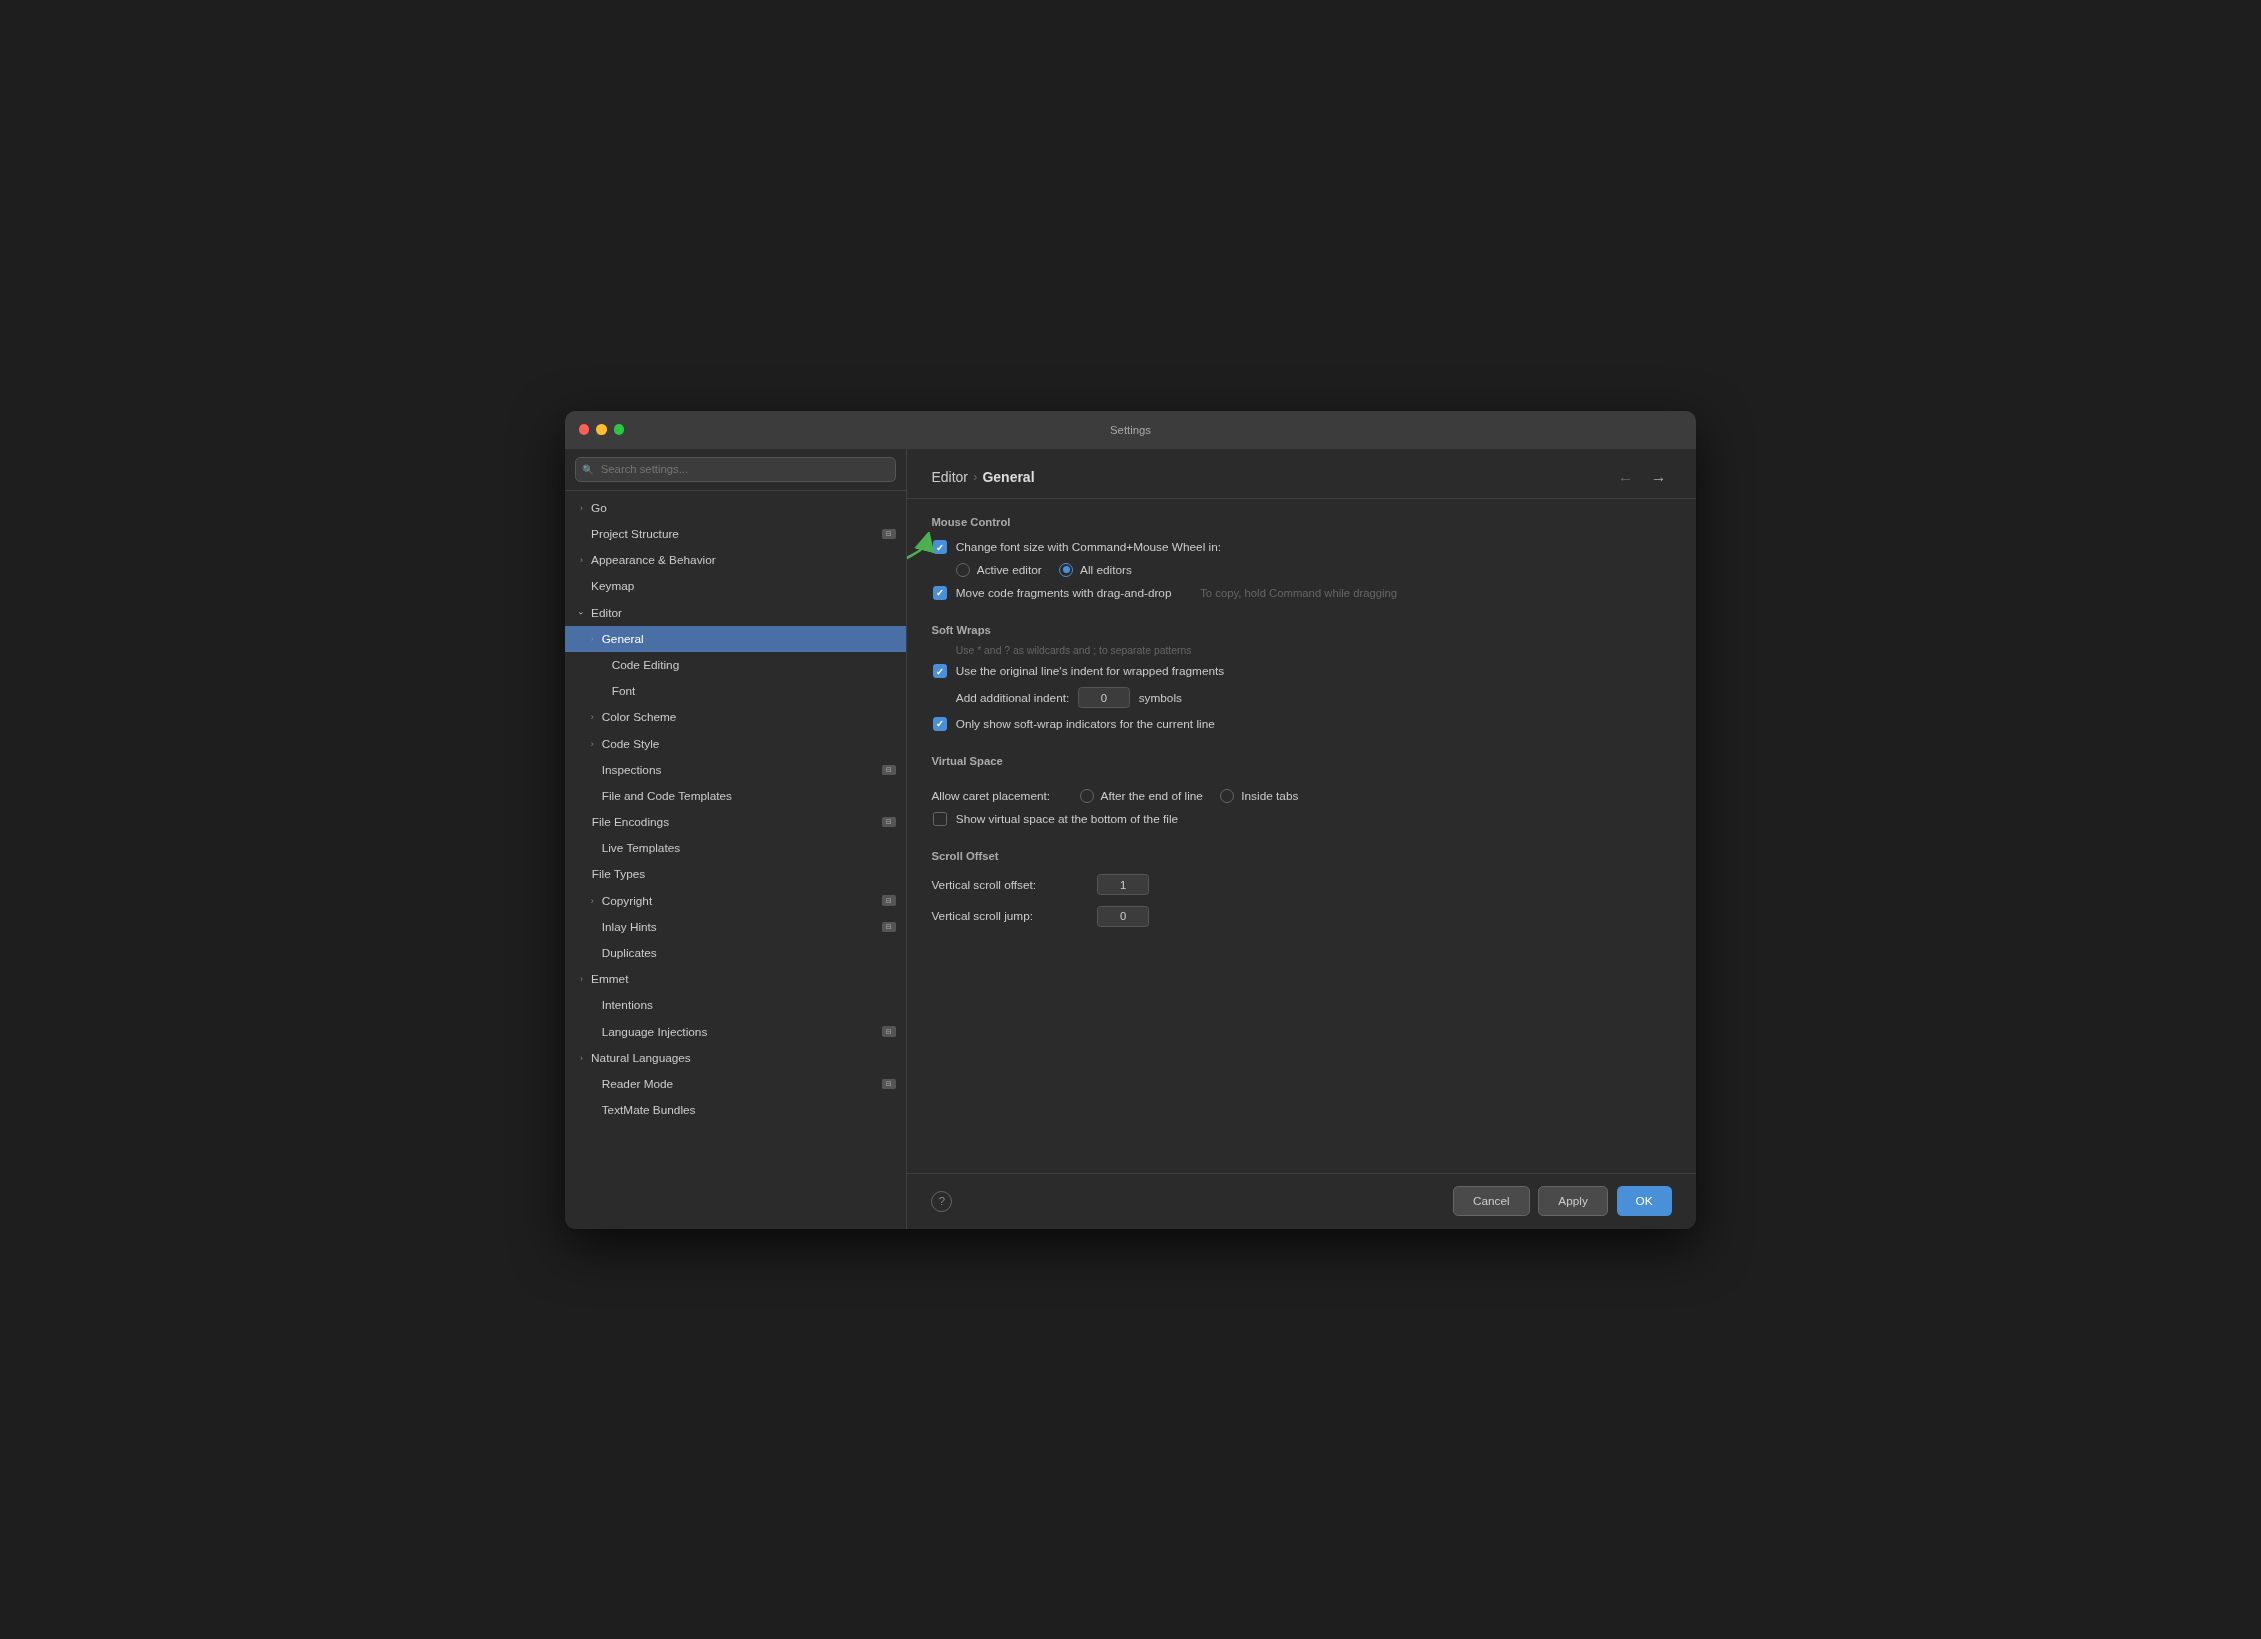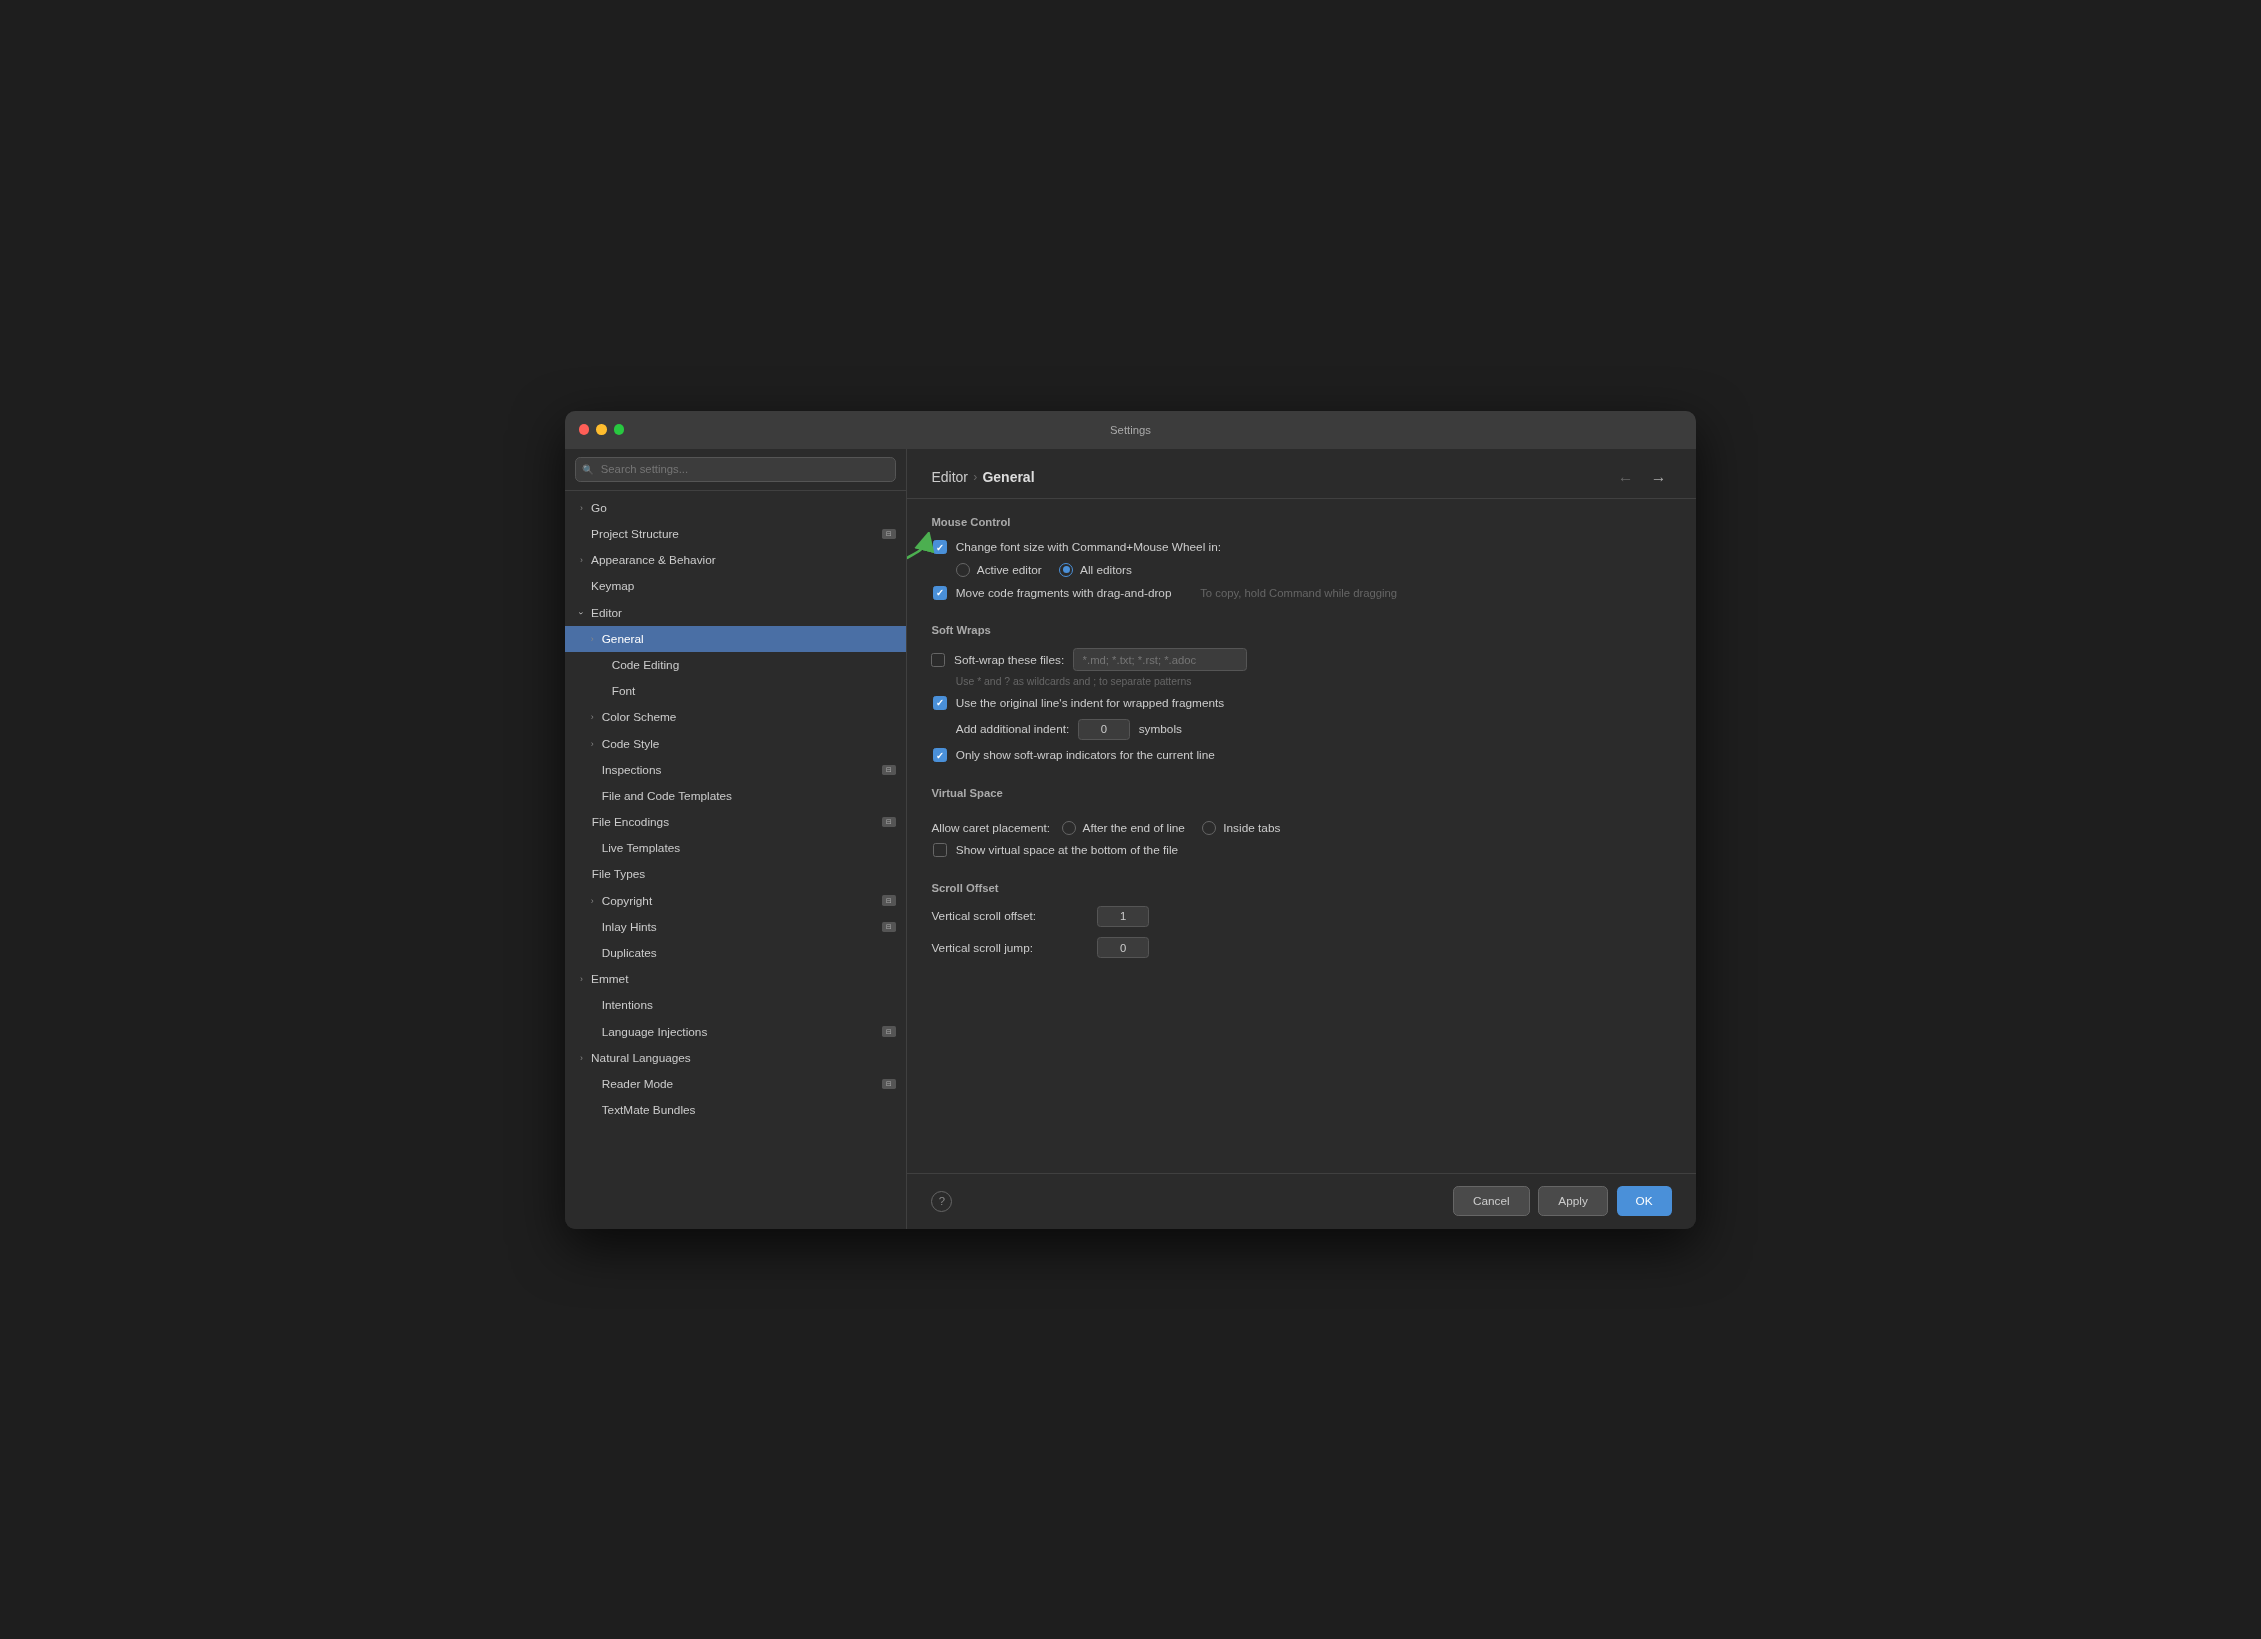--- a/index.html
+++ b/index.html
@@ -304,21 +304,21 @@
       padding: 3.5px 7px;
       outline: none;
       width: 52px;
       text-align: center;
     }
     .unit-label { color: #ccc; font-size: 11.8px; }
     
     .caret-row {
       display: flex;
       align-items: center;
-      gap: 8px;
+      gap: 26px;
       margin-bottom: 8.7px;
       margin-top: 22px;
     }
     .caret-row label { color: #ccc; font-size: 11.8px; }
     .caret-options {
       display: flex;
       align-items: center;
       gap: 17.4px;
     }
     
@@ -564,25 +564,20 @@
           <div class="check-row">
             <div class="checkbox checked"></div>
             <label>Move code fragments with drag-and-drop</label>
             <span style="color: #666; font-size: 11.3px; margin-left: 20px;">To copy, hold Command while dragging</span>
           </div>
         </div>
 
         <div class="section">
           <div class="section-title">Soft Wraps</div>
 
-          <div class="soft-wrap-row">
-            <div class="checkbox"></div>
-            <label>Soft-wrap these files:</label>
-            <input class="text-input" type="text" placeholder="*.md; *.txt; *.rst; *.adoc" style="">
-          </div>
           <div class="hint-text">Use * and ? as wildcards and ; to separate patterns</div>
 
           <div class="check-row">
             <div class="checkbox checked"></div>
             <label>Use the original line's indent for wrapped fragments</label>
           </div>
 
           <div class="indent-row">
             <label>Add additional indent:</label>
             <input class="number-input" type="text" value="0" style="">

